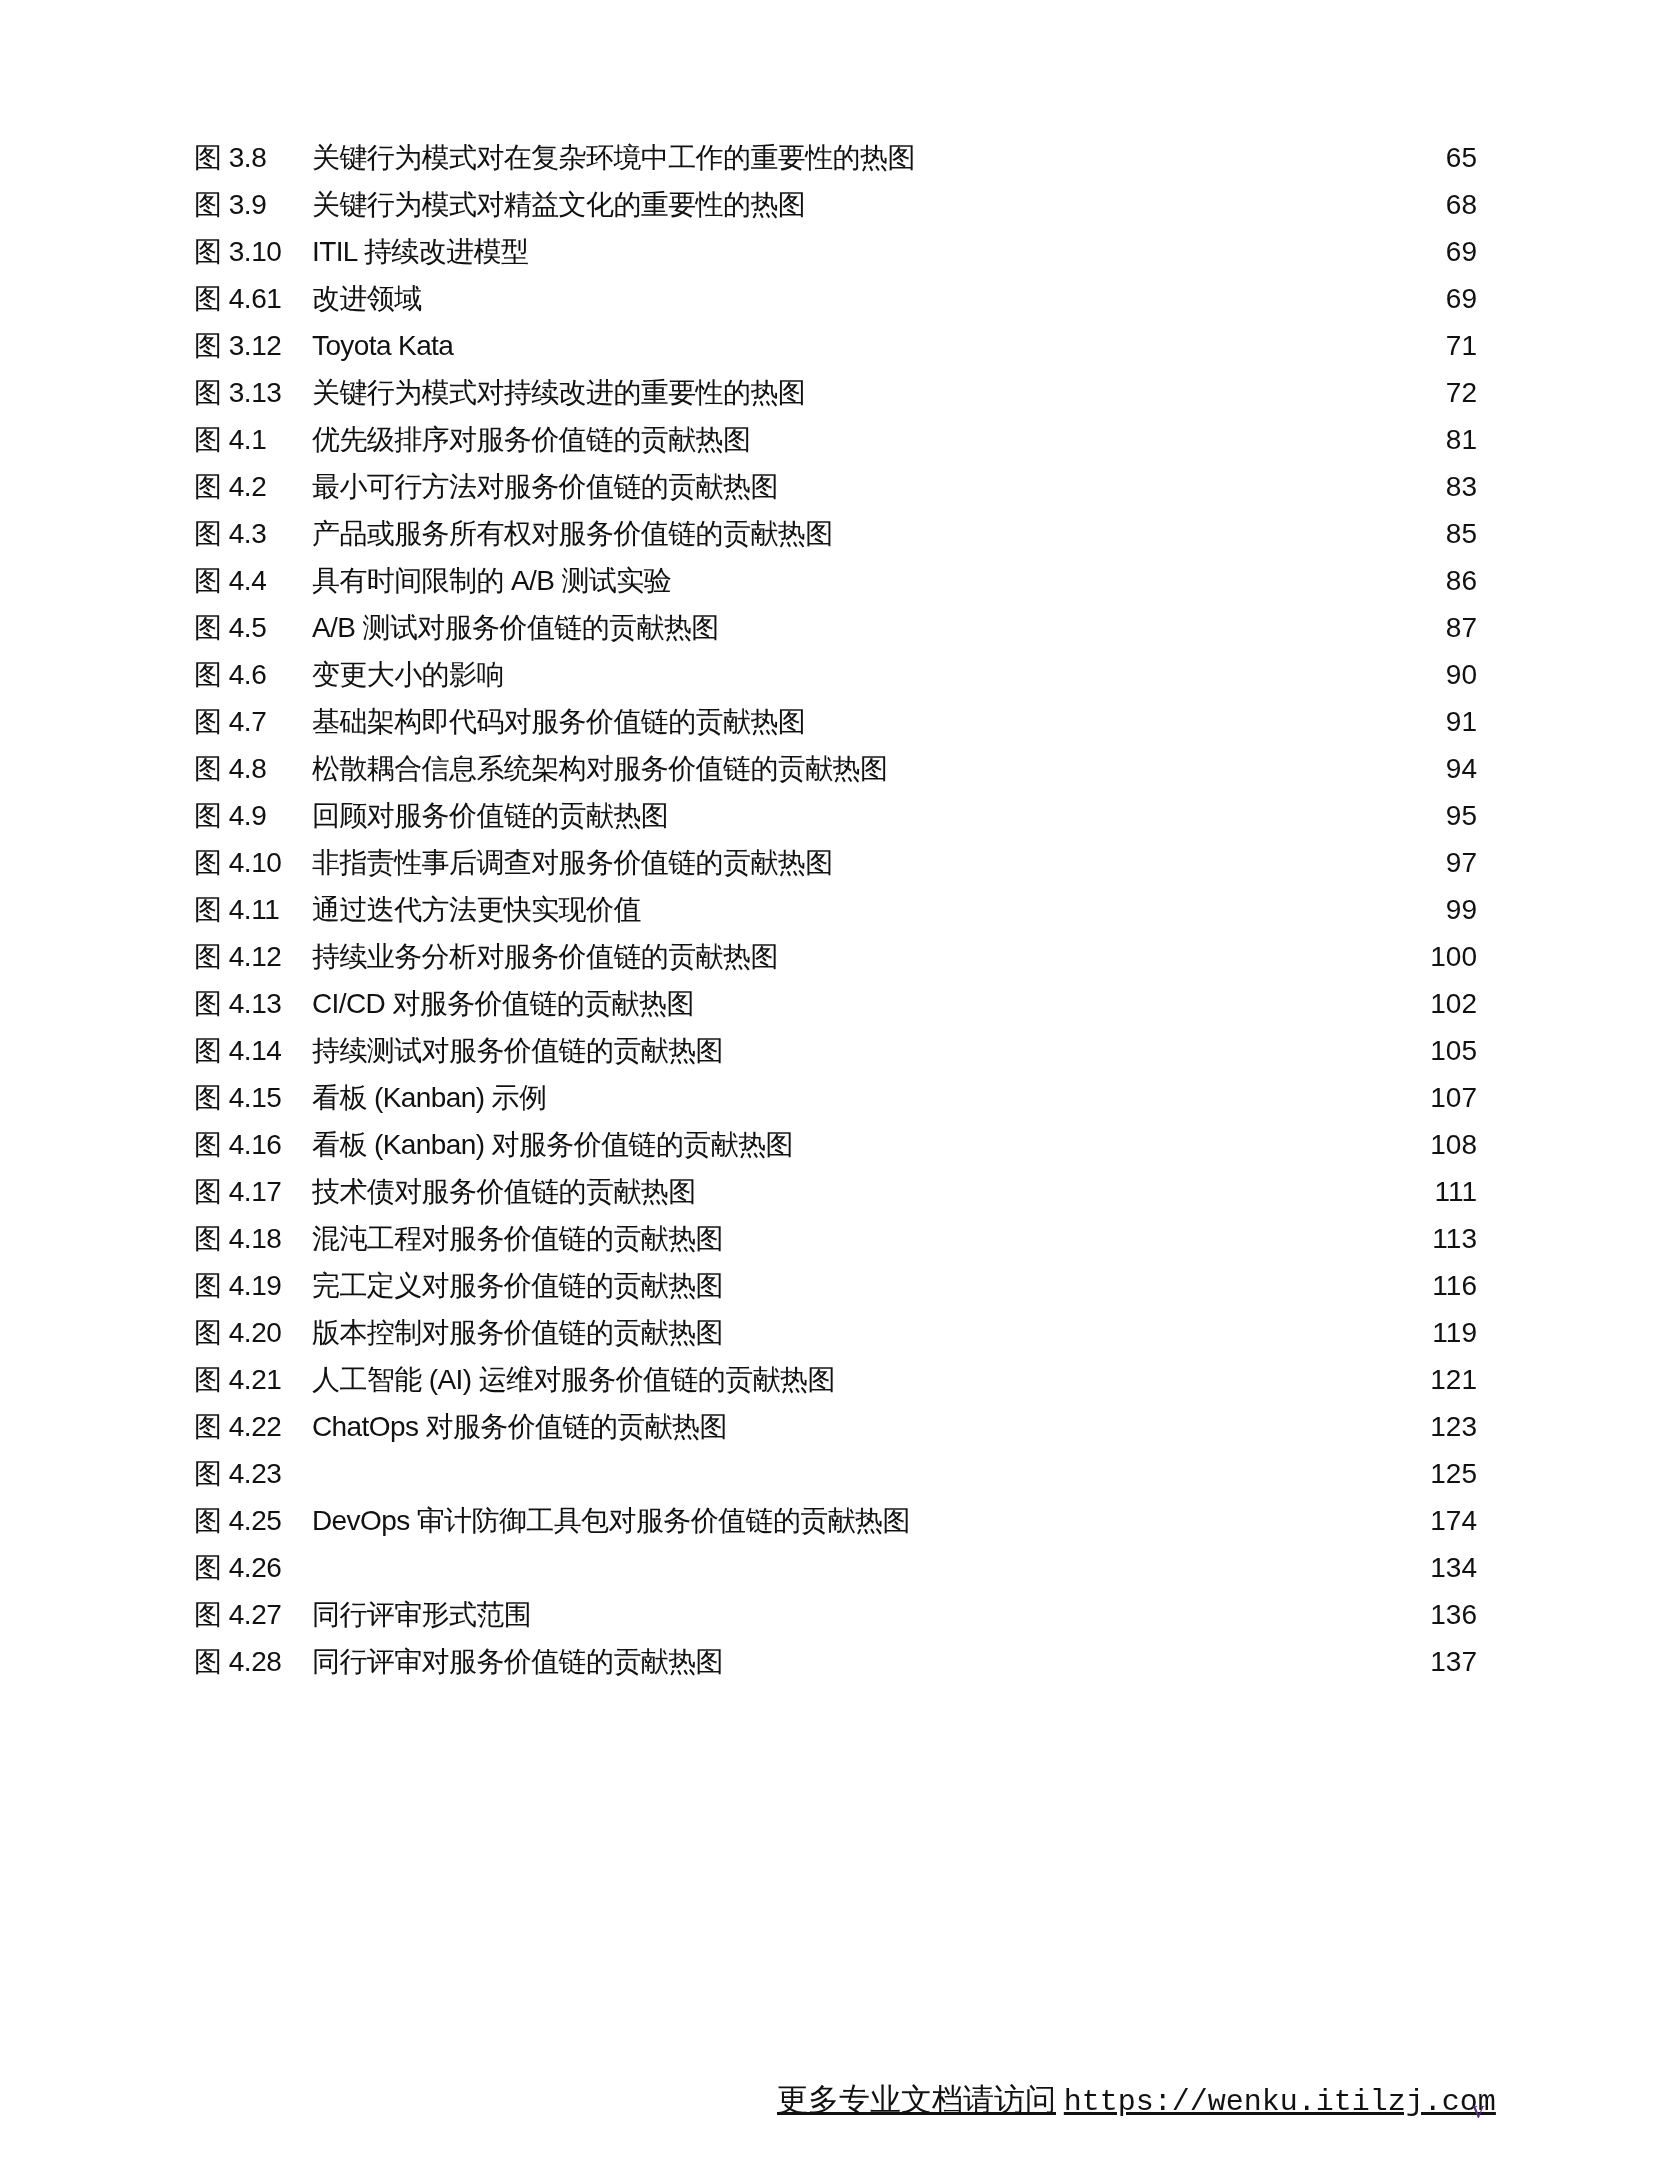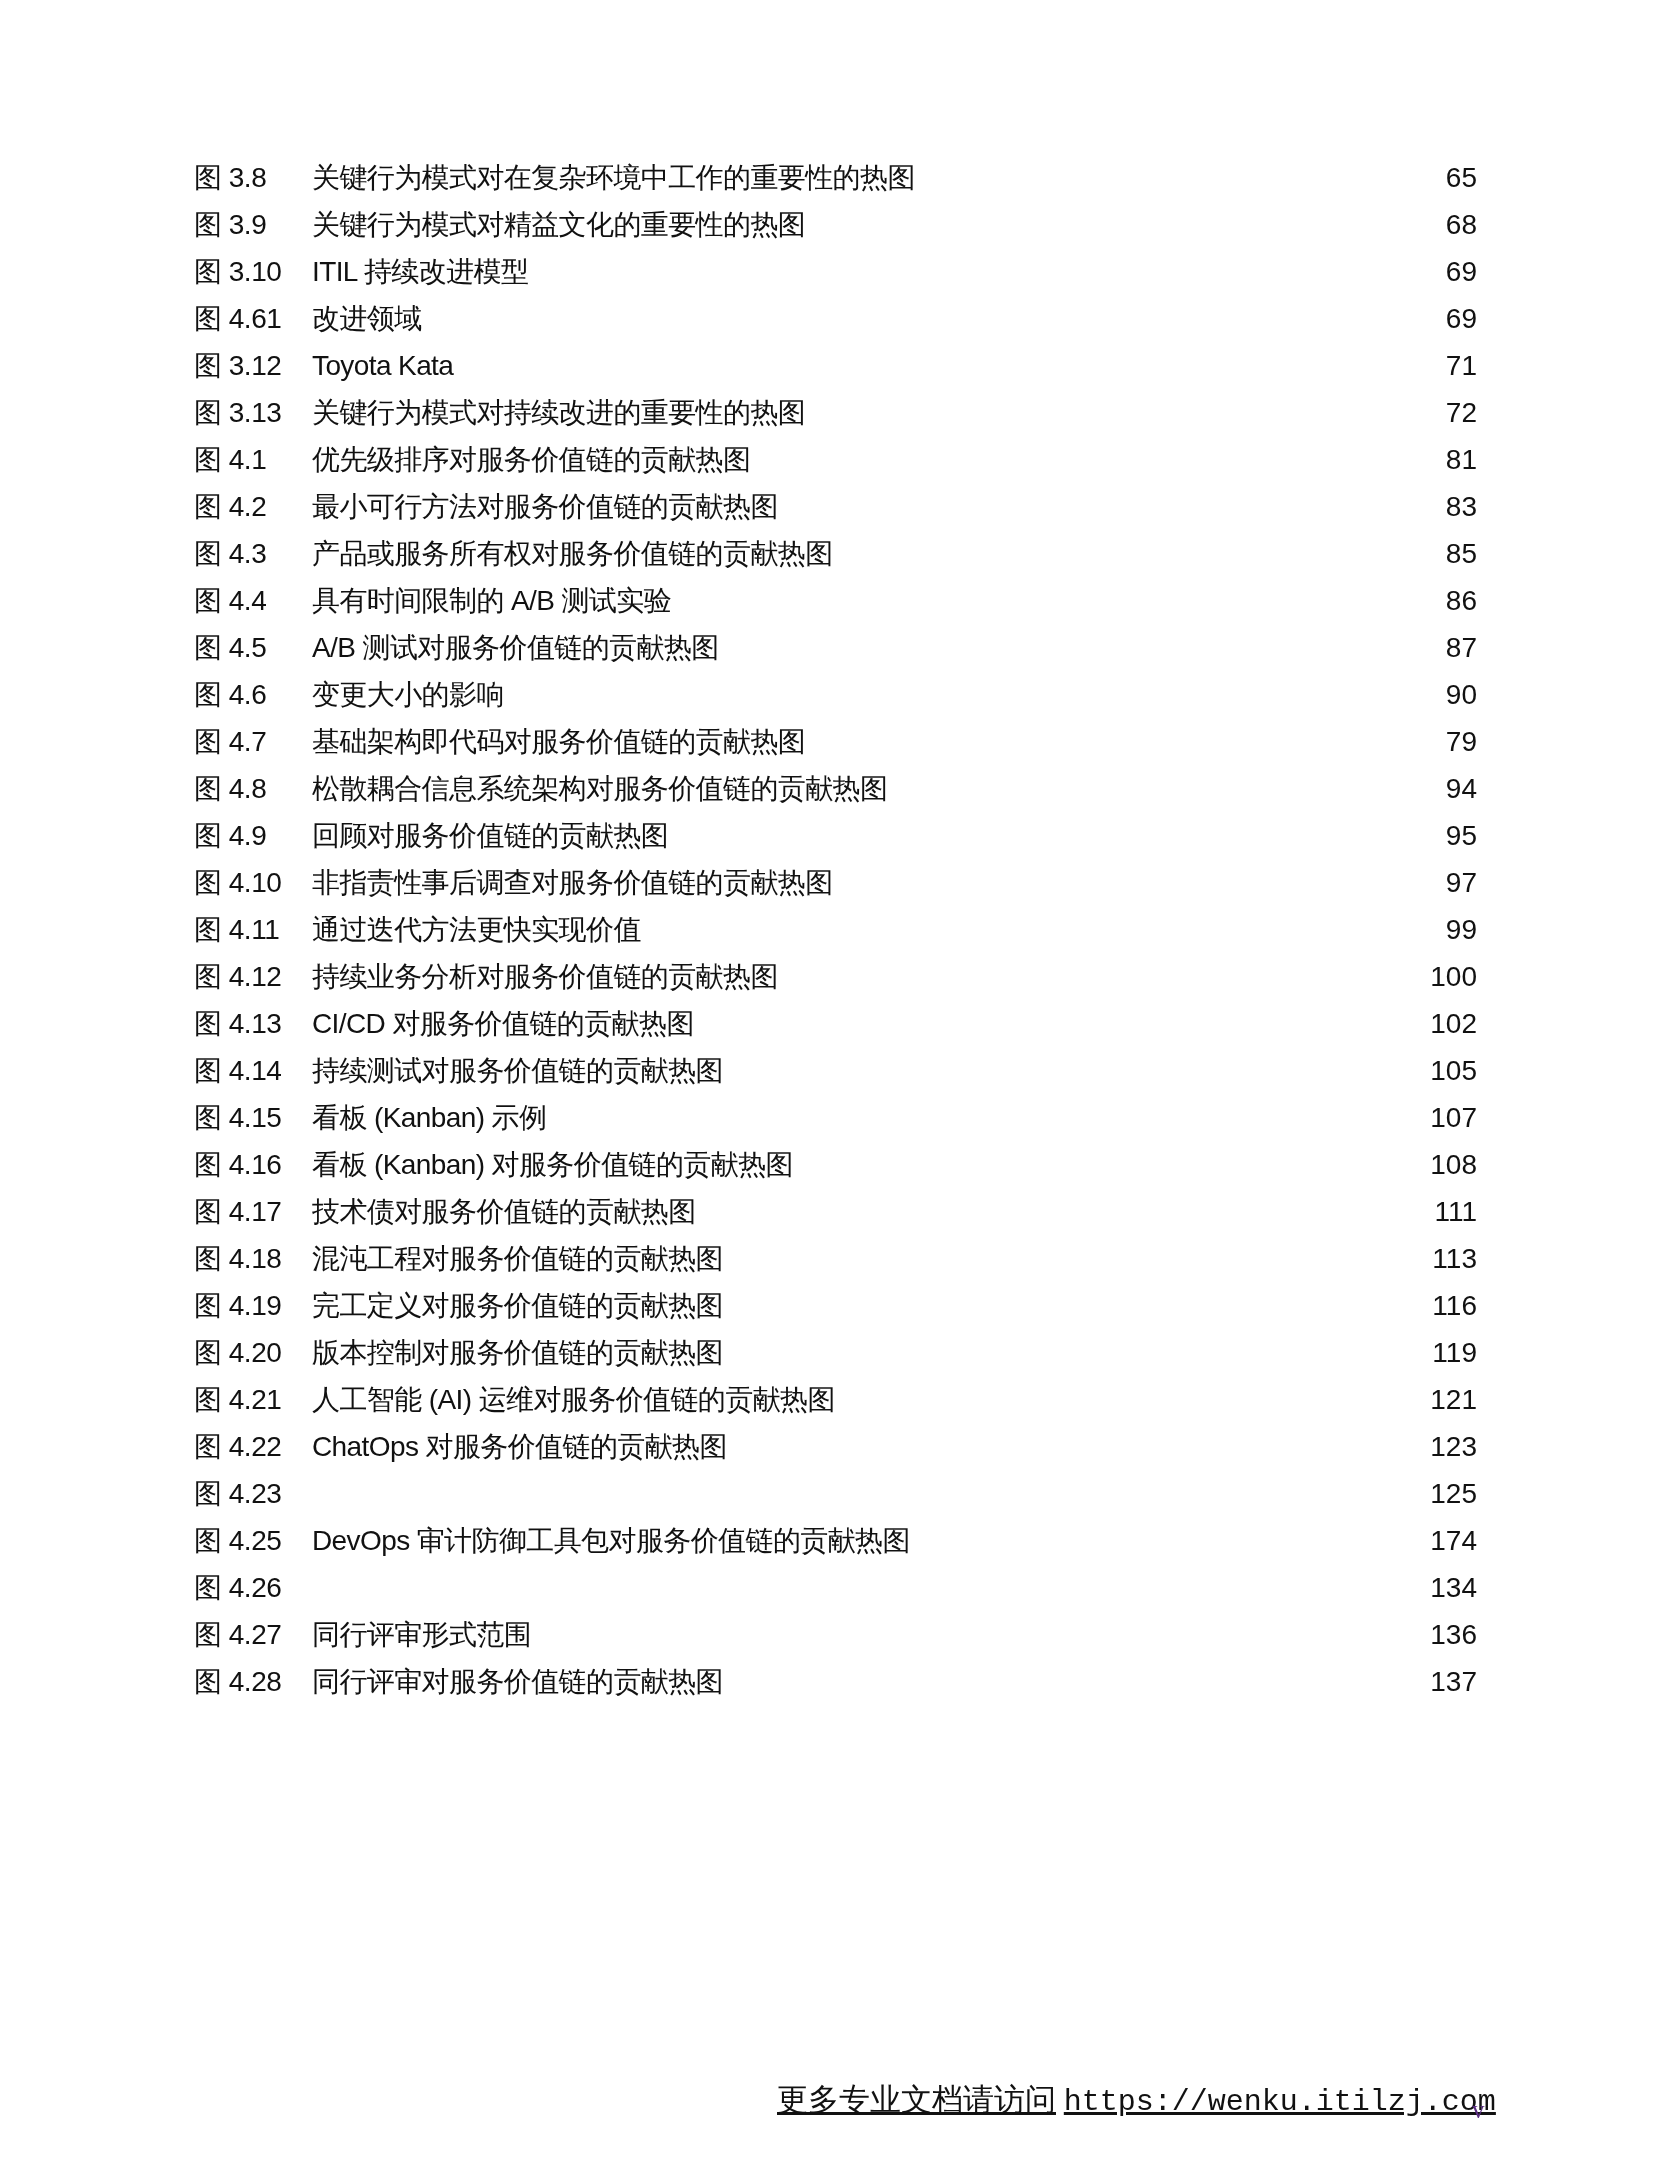--- a/index.html
+++ b/index.html
@@ -1,17 +1,17 @@
 <!DOCTYPE html>
 <html><head>
 <meta charset="utf-8">
 <style>
   html, body { margin: 0; padding: 0; background: #ffffff; }
   body { width: 1680px; height: 2178px; position: relative; overflow: hidden; }
-  .toc { position: absolute; left: 194px; top: 154px; width: 1283px; }
+  .toc { position: absolute; left: 194px; top: 134px; width: 1283px; }
   .row { position: relative; height: 47px; line-height: 47px; color: #111111;
          font-family: "Liberation Sans", "DejaVu Sans", sans-serif; font-size: 28px; white-space: nowrap; }
   .fig-label { position: absolute; left: 0; top: 0; letter-spacing: -0.5px; }
   .fig-title { position: absolute; left: 118px; top: 0; letter-spacing: -0.6px; }
   .fig-page { position: absolute; right: 0; top: 0; }
   .footer { position: absolute; left: 777px; top: 2079px; font-family: "Liberation Serif", "DejaVu Serif", serif;
             font-size: 31px; color: #111111; white-space: nowrap; letter-spacing: 0px; text-decoration: underline; }
   .footer .url { font-family: "Liberation Mono", "DejaVu Sans Mono", monospace; font-size: 30px; margin-left: 7.8px; }
   .page-mark { position: absolute; left: 1472px; top: 2096px; font-family: "Liberation Serif", serif;
                font-size: 25px; color: #5a2d82; }
@@ -76,21 +76,21 @@
       <span class="fig-page">87</span>
     </div>
     <div class="row">
       <span class="fig-label">图 4.6</span>
       <span class="fig-title">变更大小的影响</span>
       <span class="fig-page">90</span>
     </div>
     <div class="row">
       <span class="fig-label">图 4.7</span>
       <span class="fig-title">基础架构即代码对服务价值链的贡献热图</span>
-      <span class="fig-page">79</span>
+      <span class="fig-page">91</span>
     </div>
     <div class="row">
       <span class="fig-label">图 4.8</span>
       <span class="fig-title">松散耦合信息系统架构对服务价值链的贡献热图</span>
       <span class="fig-page">94</span>
     </div>
     <div class="row">
       <span class="fig-label">图 4.9</span>
       <span class="fig-title">回顾对服务价值链的贡献热图</span>
       <span class="fig-page">95</span>

